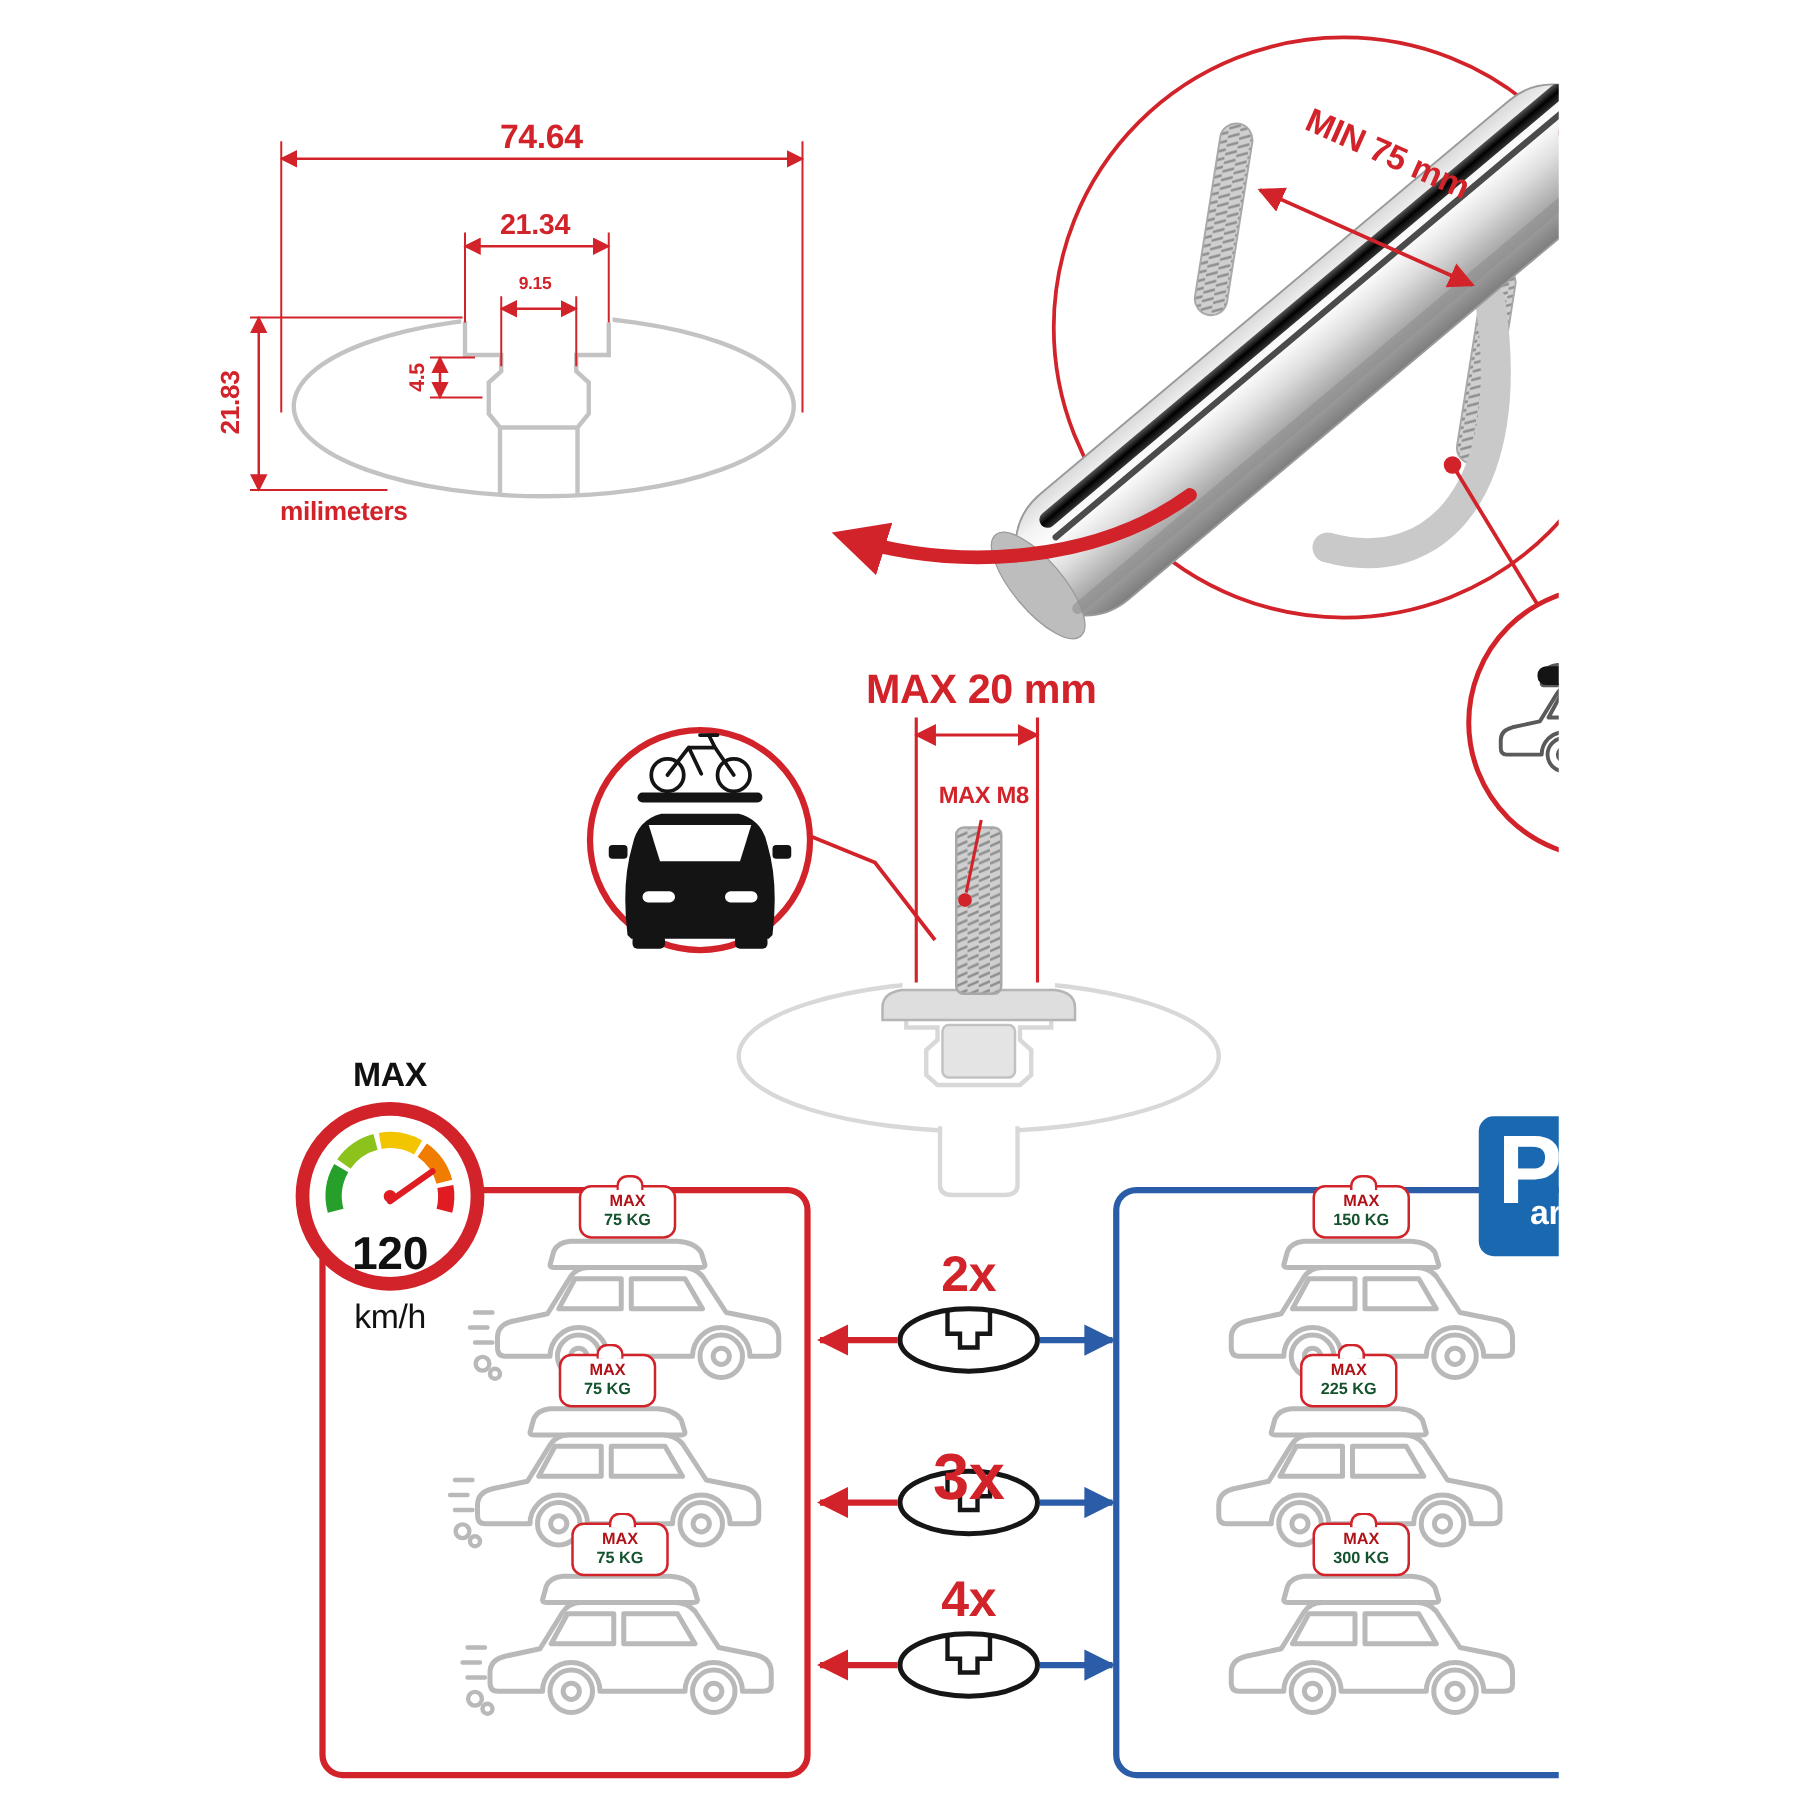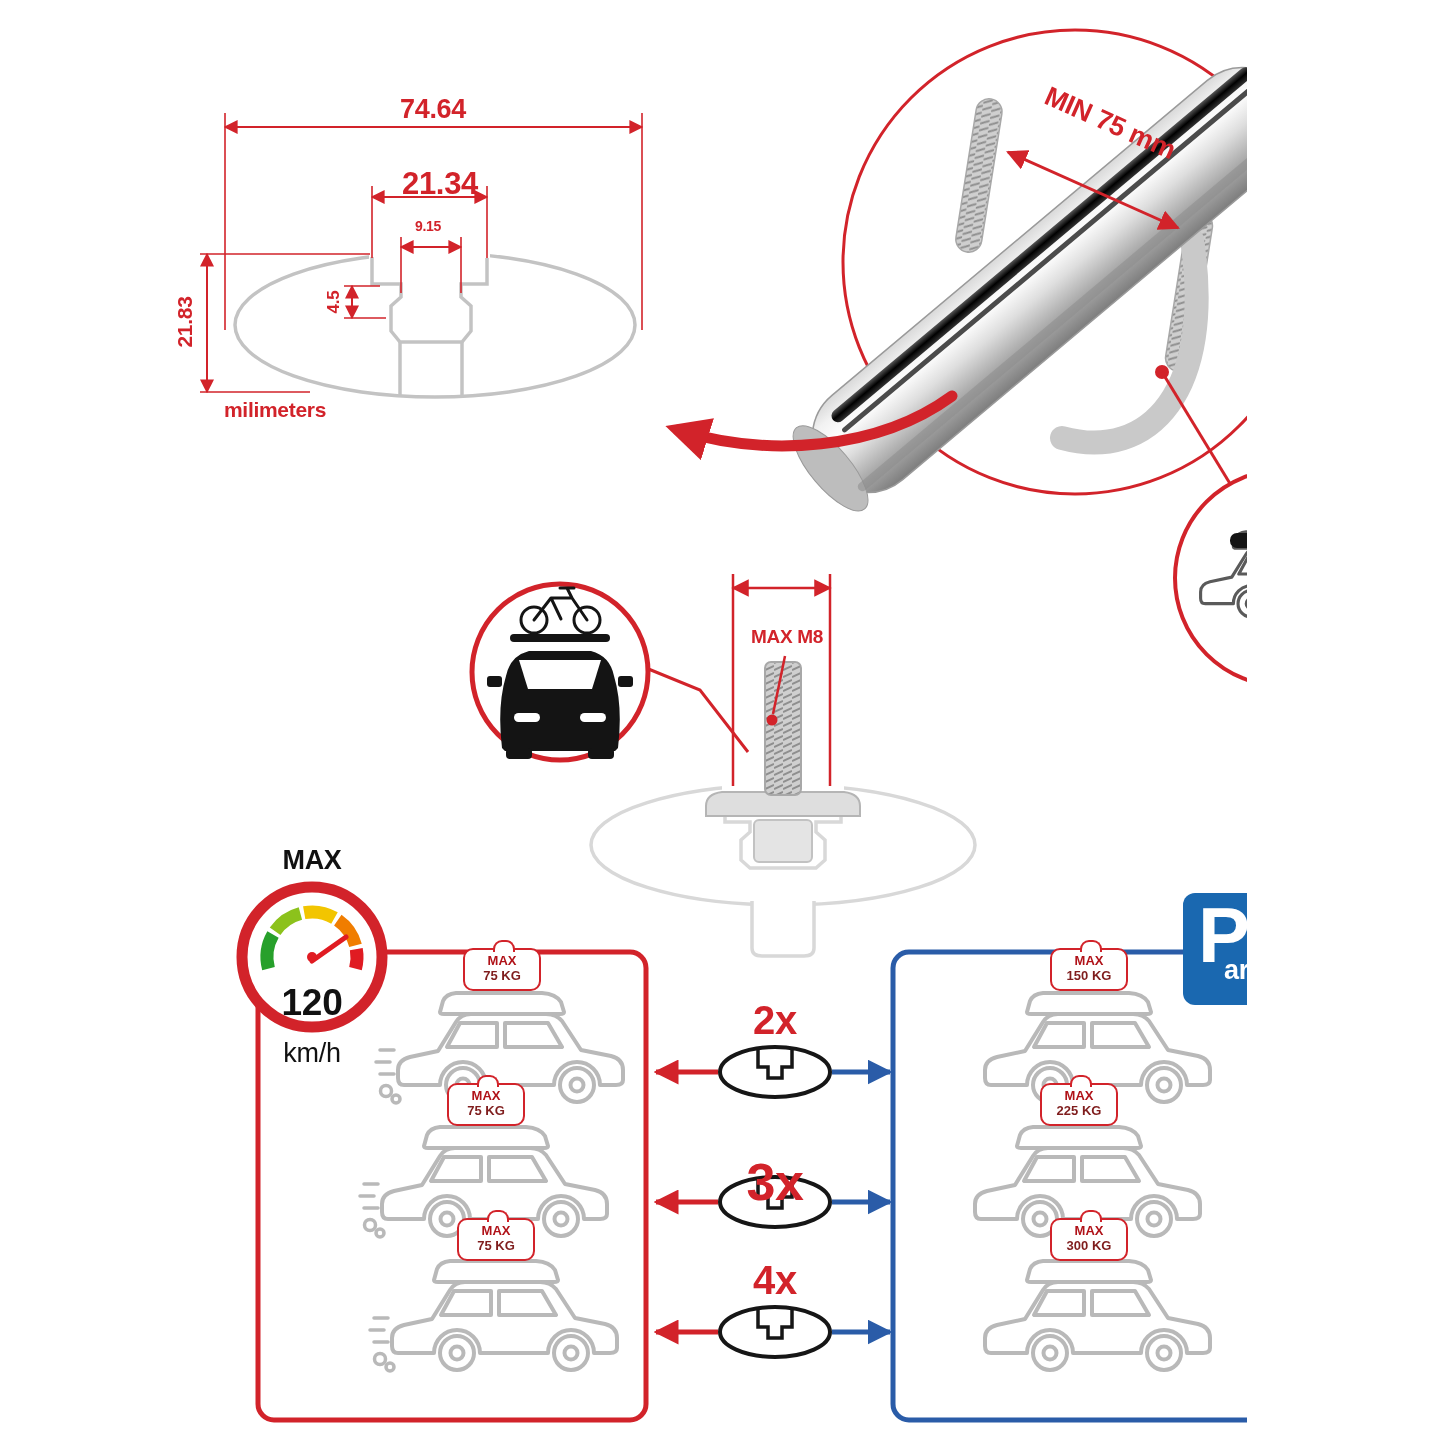--- a/index.html
+++ b/index.html
@@ -9,21 +9,21 @@
   .lbl{position:absolute;font-weight:bold;color:#d2232a;white-space:nowrap;letter-spacing:-0.3px;}
   .center{text-align:center;}
   .black{color:#111;}
   .white{color:#fff;}
   .rot{transform:rotate(-90deg);transform-origin:center center;}
   .tag{position:absolute;width:74px;border:2.5px solid #d2232a;border-radius:10px;background:#fff;
        text-align:center;padding:4px 0 5px;line-height:1.15;}
   .tag::before{content:"";position:absolute;top:-10px;left:50%;margin-left:-9px;width:18px;height:10px;
        border:2.5px solid #d2232a;border-bottom:none;border-radius:9px 9px 0 0;background:#fff;}
   .tag .t1{font-size:13px;font-weight:bold;color:#b01218;}
-  .tag .t2{font-size:13px;font-weight:bold;color:#7f1d1d;}
+  .tag .t2{font-size:13px;font-weight:bold;color:#14532d;}
 </style>
 </head>
 <body>
 
 <div class="stage">
 
 <svg class="art" viewBox="0 0 1445 1445">
   <defs>
     <marker id="mR" viewBox="0 0 10 10" refX="9" refY="5" markerWidth="7" markerHeight="7" orient="auto-start-reverse">
       <path d="M0,0 L10,5 L0,10 Z" fill="#d2232a"></path>
@@ -203,28 +203,29 @@
       <path d="M44.3,-7.8 A45,45 0 0 1 43.5,11.6" fill="none" stroke="#e01b22" stroke-width="13"></path>
       <line x1="0" y1="4" x2="34" y2="-20" stroke="#e01b22" stroke-width="5" stroke-linecap="round"></line>
       <circle r="5" fill="#e01b22"></circle>
     </g>
 
     <rect x="1183" y="893" width="106" height="112" rx="12" fill="#1a68b0"></rect>
   </g>
 </svg>
 
 <div class="lbl center" style="left:333px;top:94px;width:200px;font-size:27px;">74.64</div>
-<div class="lbl center" style="left:370px;top:166px;width:140px;font-size:31px;">21.34</div>
+<div class="lbl center" style="left:358px;top:166px;width:140px;font-size:23px;">21.34</div>
 <div class="lbl center" style="left:368px;top:218px;width:120px;font-size:14px;">9.15</div>
 <div class="lbl center rot" style="left:317px;top:292px;width:34px;height:20px;line-height:20px;font-size:17px;">4.5</div>
 <div class="lbl center rot" style="left:155px;top:310px;width:60px;height:24px;line-height:24px;font-size:21px;">21.83</div>
 <div class="lbl" style="left:204px;top:398px;font-size:21px;margin-left:20px;">milimeters</div>
 
 <div class="lbl center" style="left:1020px;top:108px;width:180px;font-size:27px;transform:rotate(24deg);">MIN 75 mm</div>
 
+<div class="lbl center" style="left:660px;top:532px;width:250px;font-size:33px;">MAX 20 mm</div>
 <div class="lbl center" style="left:712px;top:626px;width:150px;font-size:19px;">MAX M8</div>
 
 <div class="lbl center black" style="left:262px;top:845px;width:100px;font-size:27px;">MAX</div>
 <div class="lbl center black" style="left:262px;top:962px;width:100px;font-size:37px;margin-top:20px;">120</div>
 <div class="lbl center black" style="left:262px;top:1038px;width:100px;font-size:27px;font-weight:normal;">km/h</div>
 
 <div class="lbl white" style="left:1198px;top:896px;font-size:78px;line-height:1;">P</div>
 <div class="lbl white" style="left:1224px;top:955px;font-size:27px;">ark</div>
 
 <div class="lbl center" style="left:725px;top:998px;width:100px;font-size:40px;">2x</div>

